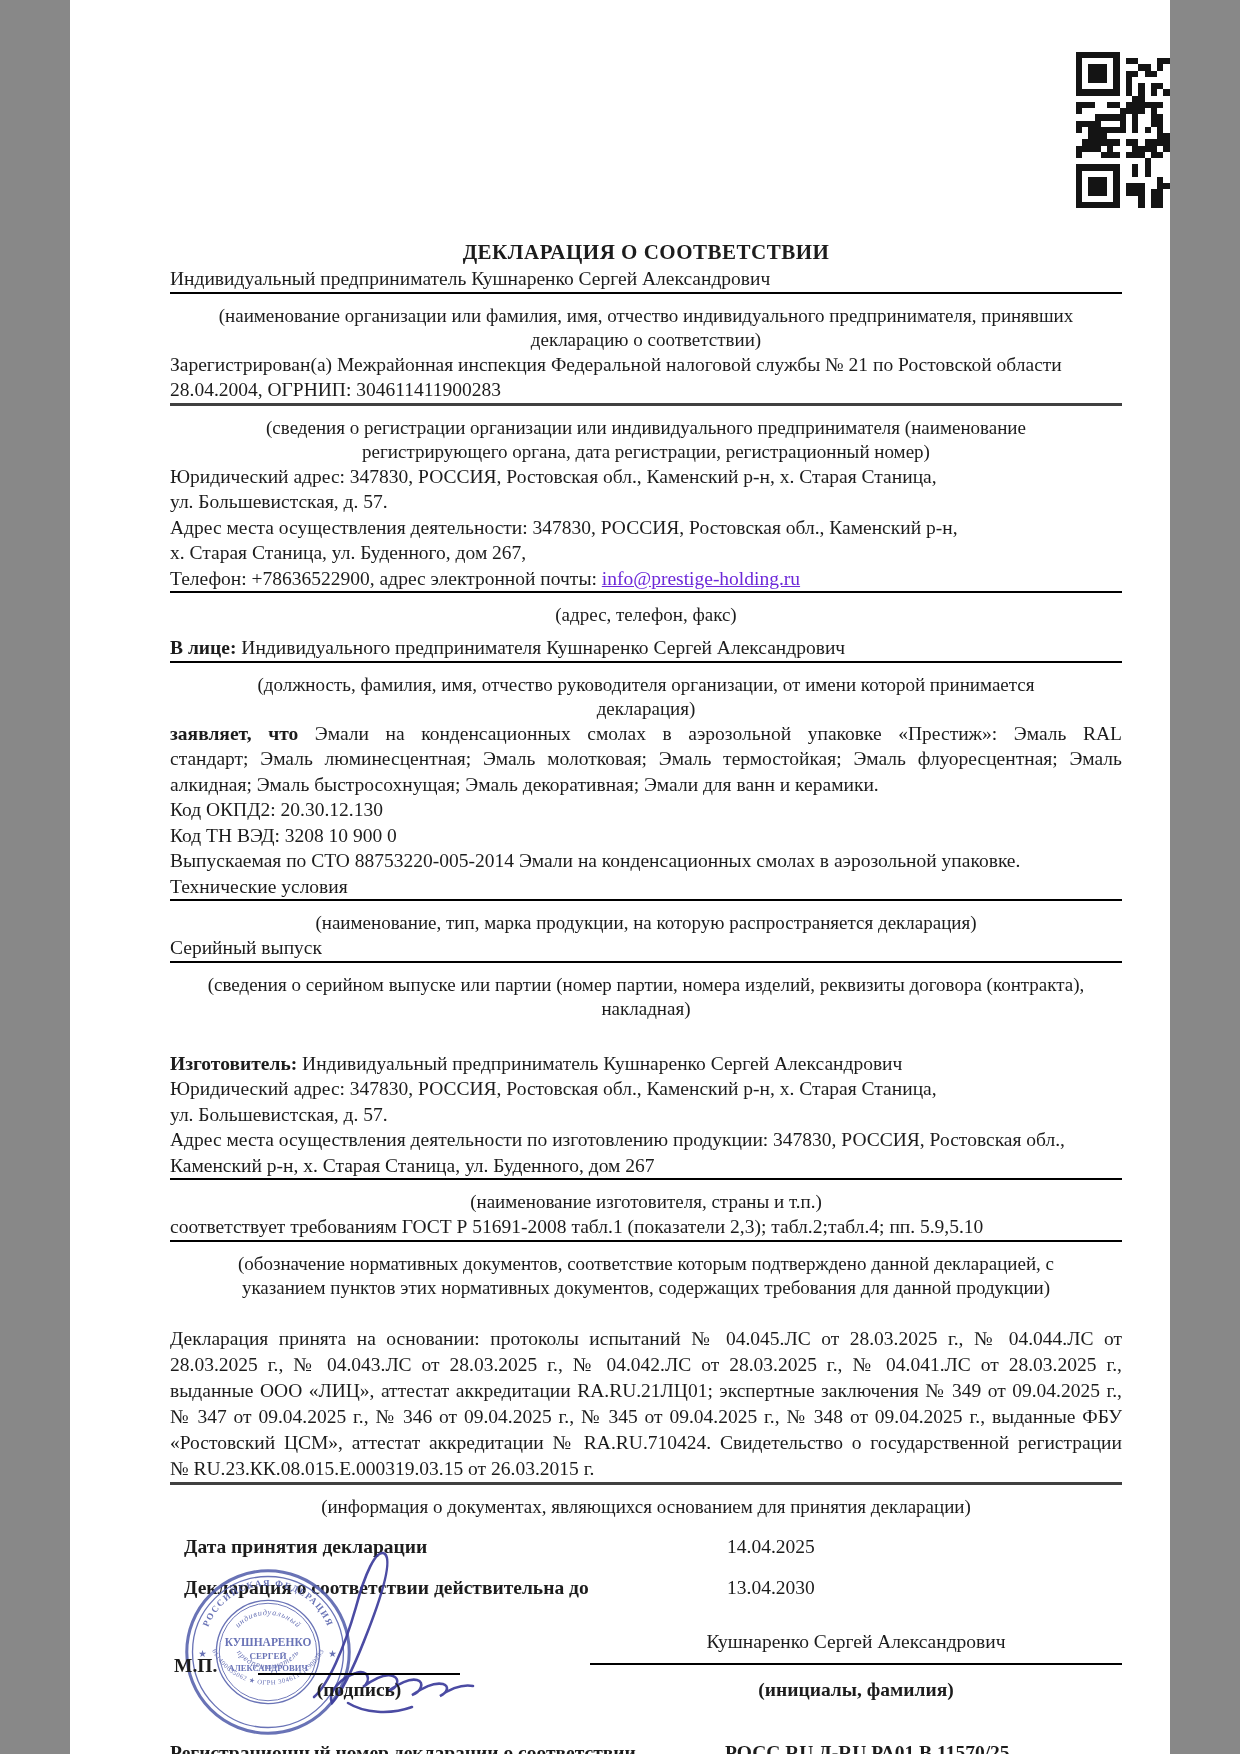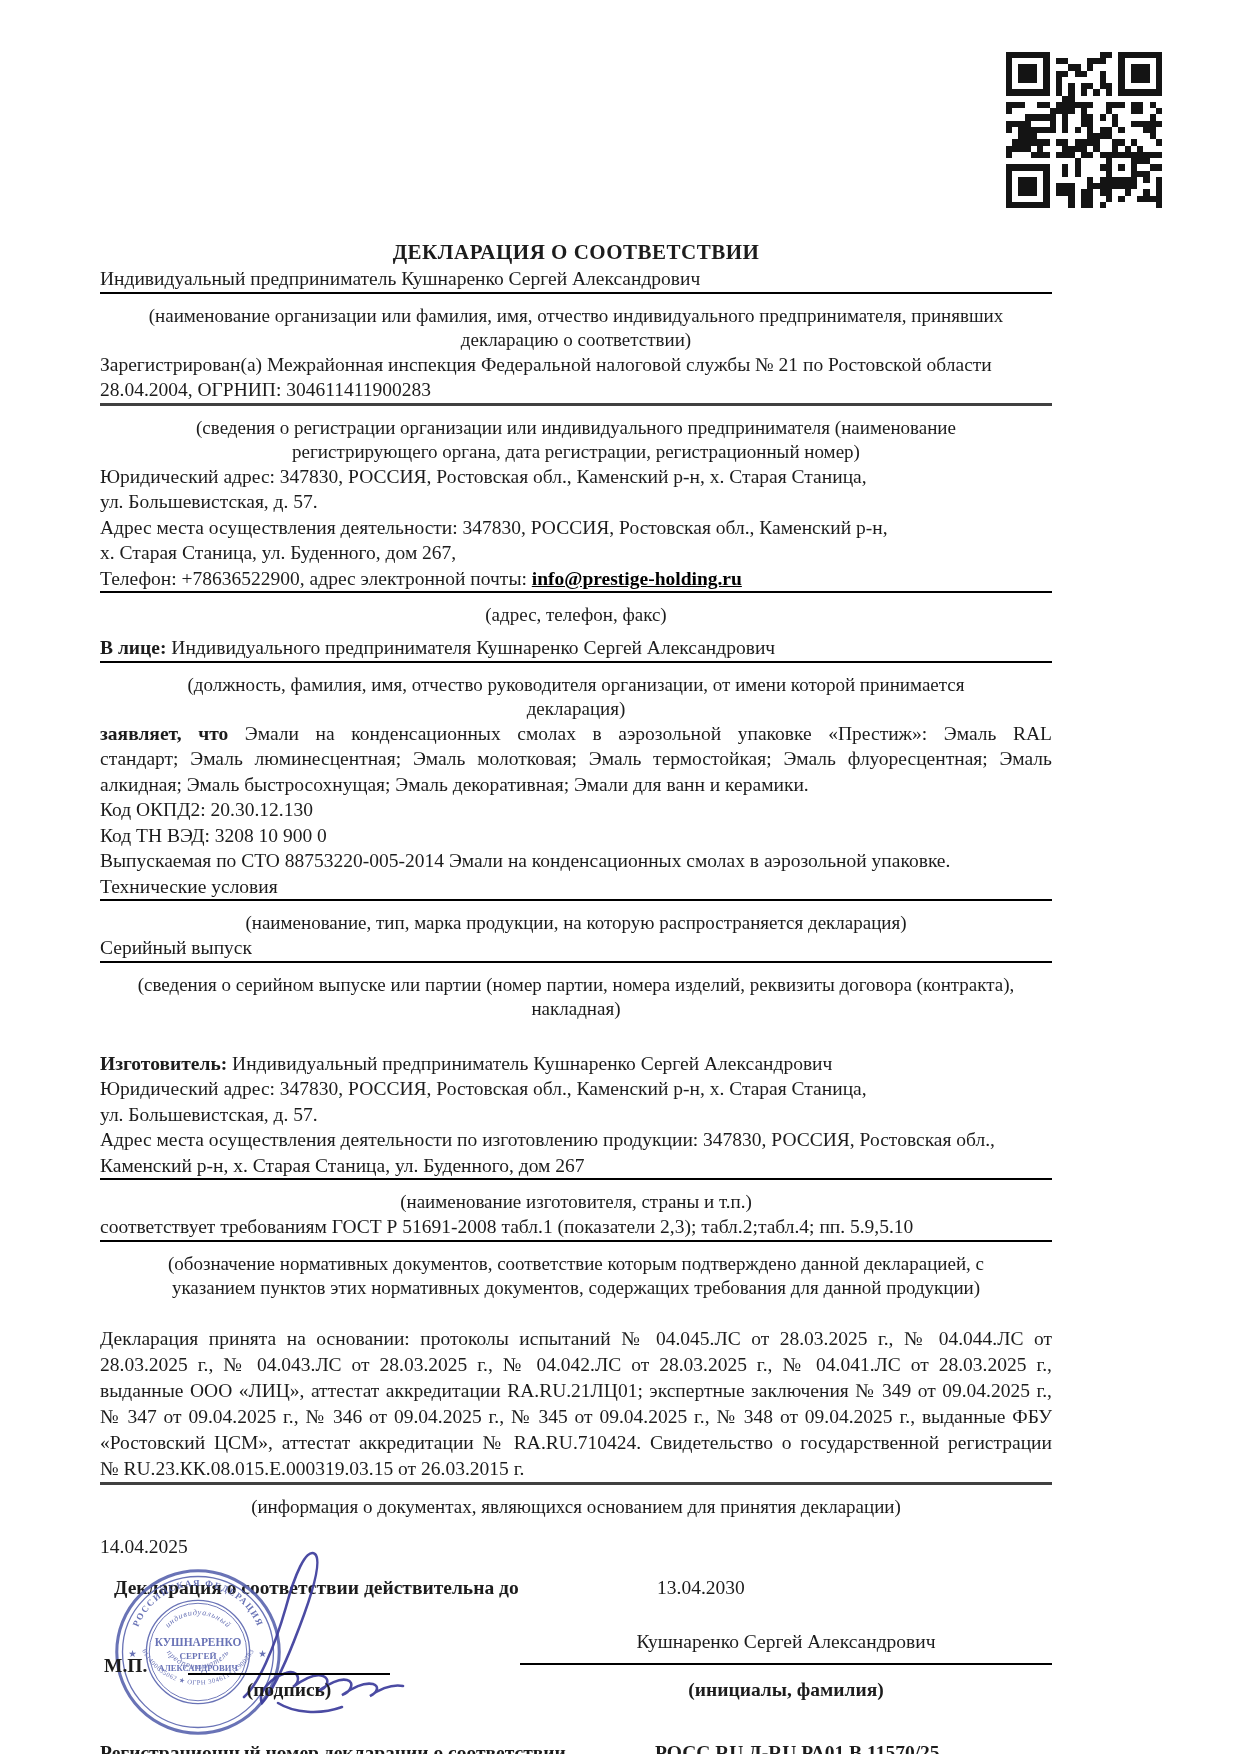--- a/index.html
+++ b/index.html
@@ -1,30 +1,30 @@
 <!DOCTYPE html>
 <html><head>
 <meta charset="utf-8">
 <style>
   html,body{margin:0;padding:0;background:#888;}
   .page{
-    position:relative;width:1240px;height:1754px;margin:0 auto;background:#ffffff;
+    position:relative;width:1100px;height:1754px;margin:0 auto;background:#ffffff;
     font-family:"Liberation Serif","DejaVu Serif",serif;color:#1c1c1c;font-size:19.5px;
     overflow:hidden;
   }
   .qr{position:absolute;left:1006px;top:52px;width:156px;height:156px;}
   .content{position:absolute;left:100px;top:238px;width:952px;line-height:25.5px;}
   .title{text-align:center;font-weight:bold;font-size:21px;letter-spacing:.5px;line-height:28px;}
   .line{line-height:25.5px;}
   .rule{border-bottom:2px solid #000;}
   .rule-thick{border-bottom:3px solid #404040;}
   .caption{text-align:center;font-size:19px;line-height:24px;padding-top:10px;}
   .b{font-weight:bold;}
   .jl{text-align:justify;text-align-last:justify;}
-  .email{text-decoration:underline;color:#000000;font-weight:bold;}
+  .email{text-decoration:underline;color:#6d28d9;}
   .sp8{height:8px;} .sp26{height:26px;} .sp30{height:30px;}
   .kv{display:flex;margin-top:14px;line-height:27px;}
   .kv .k{width:557px;padding-left:14px;box-sizing:border-box;font-weight:bold;}
   .sigzone{position:relative;height:136px;margin-top:2px;}
   .stamp{position:absolute;left:12px;top:-37px;width:172px;height:172px;opacity:.88;}
   .signature{position:absolute;left:122px;top:-64px;width:220px;height:190px;}
   .mp{position:absolute;left:4px;top:50px;font-weight:bold;}
   .sigline{position:absolute;left:88px;top:70px;width:202px;border-top:2px solid #000;}
   .sigcap{position:absolute;left:88px;top:74px;width:202px;text-align:center;font-weight:bold;}
   .nameblock{position:absolute;left:420px;top:26px;width:532px;}
@@ -435,20 +435,21 @@
       <div class="jl">Декларация принята на основании: протоколы испытаний № 04.045.ЛС от 28.03.2025 г., № 04.044.ЛС от</div>
       <div class="jl">28.03.2025 г., № 04.043.ЛС от 28.03.2025 г., № 04.042.ЛС от 28.03.2025 г., № 04.041.ЛС от 28.03.2025 г.,</div>
       <div class="jl">выданные ООО «ЛИЦ», аттестат аккредитации RA.RU.21ЛЦ01; экспертные заключения № 349 от 09.04.2025 г.,</div>
       <div class="jl">№ 347 от 09.04.2025 г., № 346 от 09.04.2025 г., № 345 от 09.04.2025 г., № 348 от 09.04.2025 г., выданные ФБУ</div>
       <div class="jl">«Ростовский ЦСМ», аттестат аккредитации № RA.RU.710424. Свидетельство о государственной регистрации</div>
       <div>№ RU.23.КК.08.015.Е.000319.03.15 от 26.03.2015 г.</div>
     </div>
     <div class="caption">(информация о документах, являющихся основанием для принятия декларации)</div>
 
     <div class="kv">
+      <div class="k">Дата принятия декларации</div>
       <div>14.04.2025</div>
     </div>
     <div class="kv">
       <div class="k">Декларация о соответствии действительна до</div>
       <div>13.04.2030</div>
     </div>
 
     <div class="sigzone">
 
       <svg class="stamp" viewBox="0 0 180 180">

